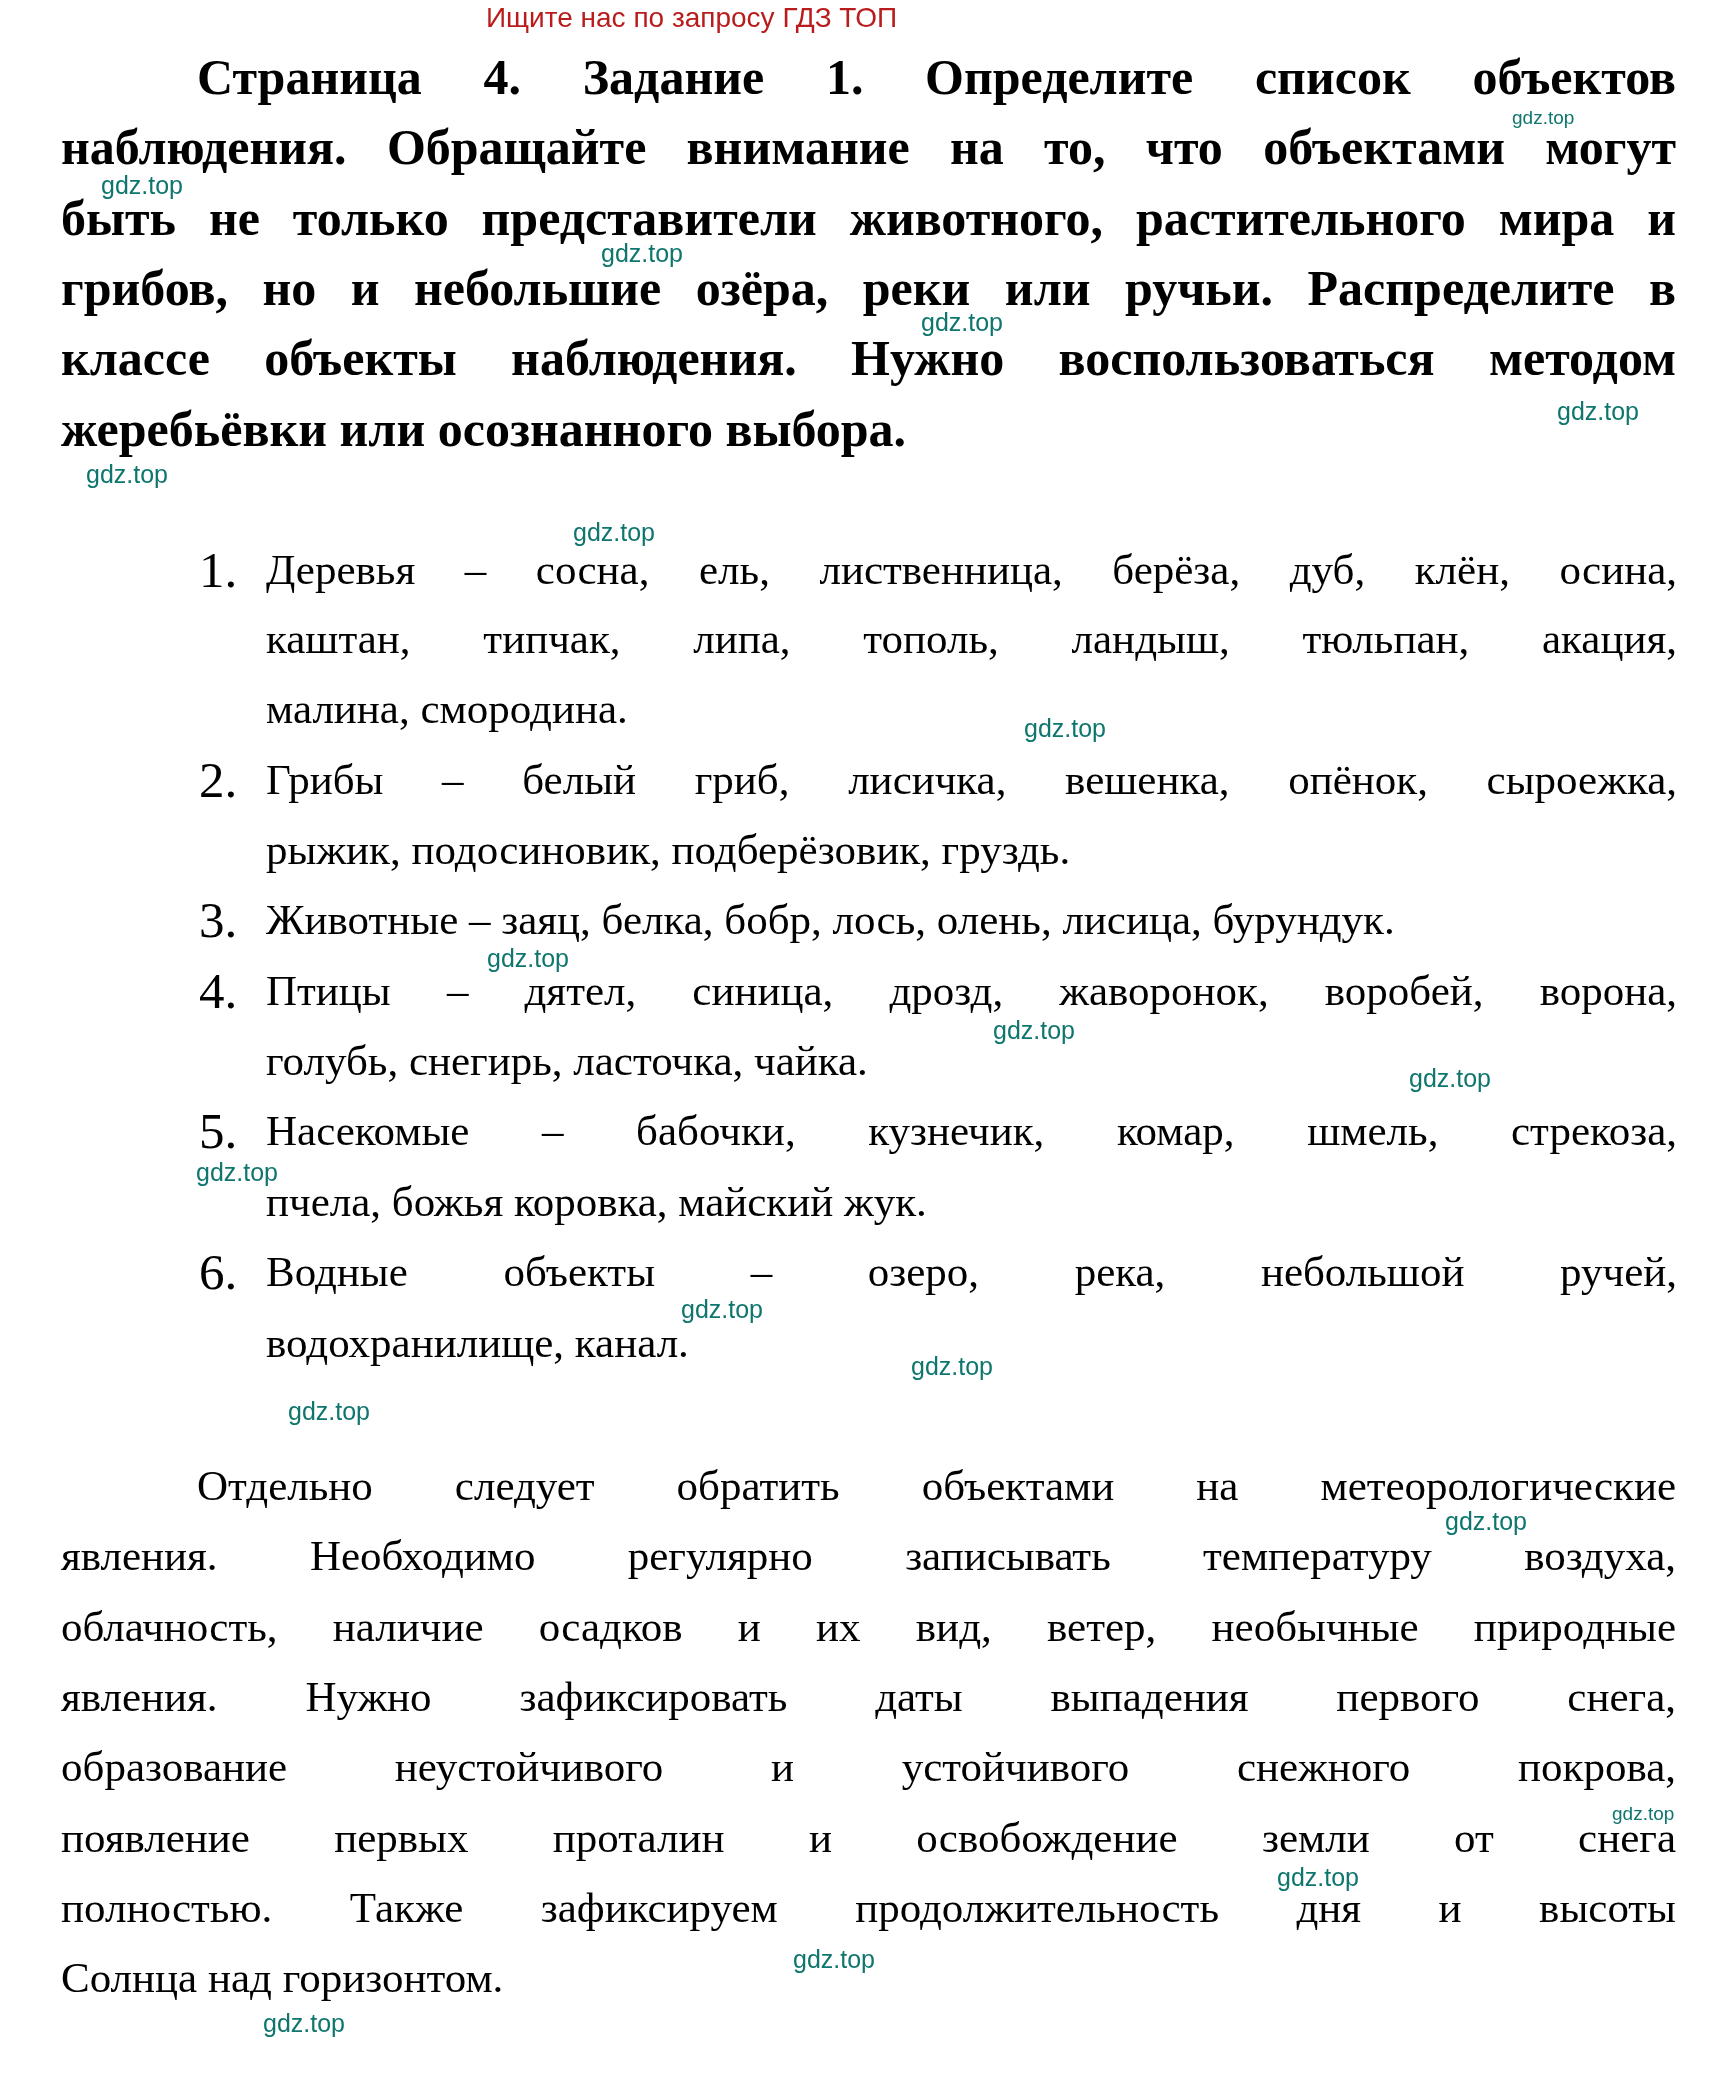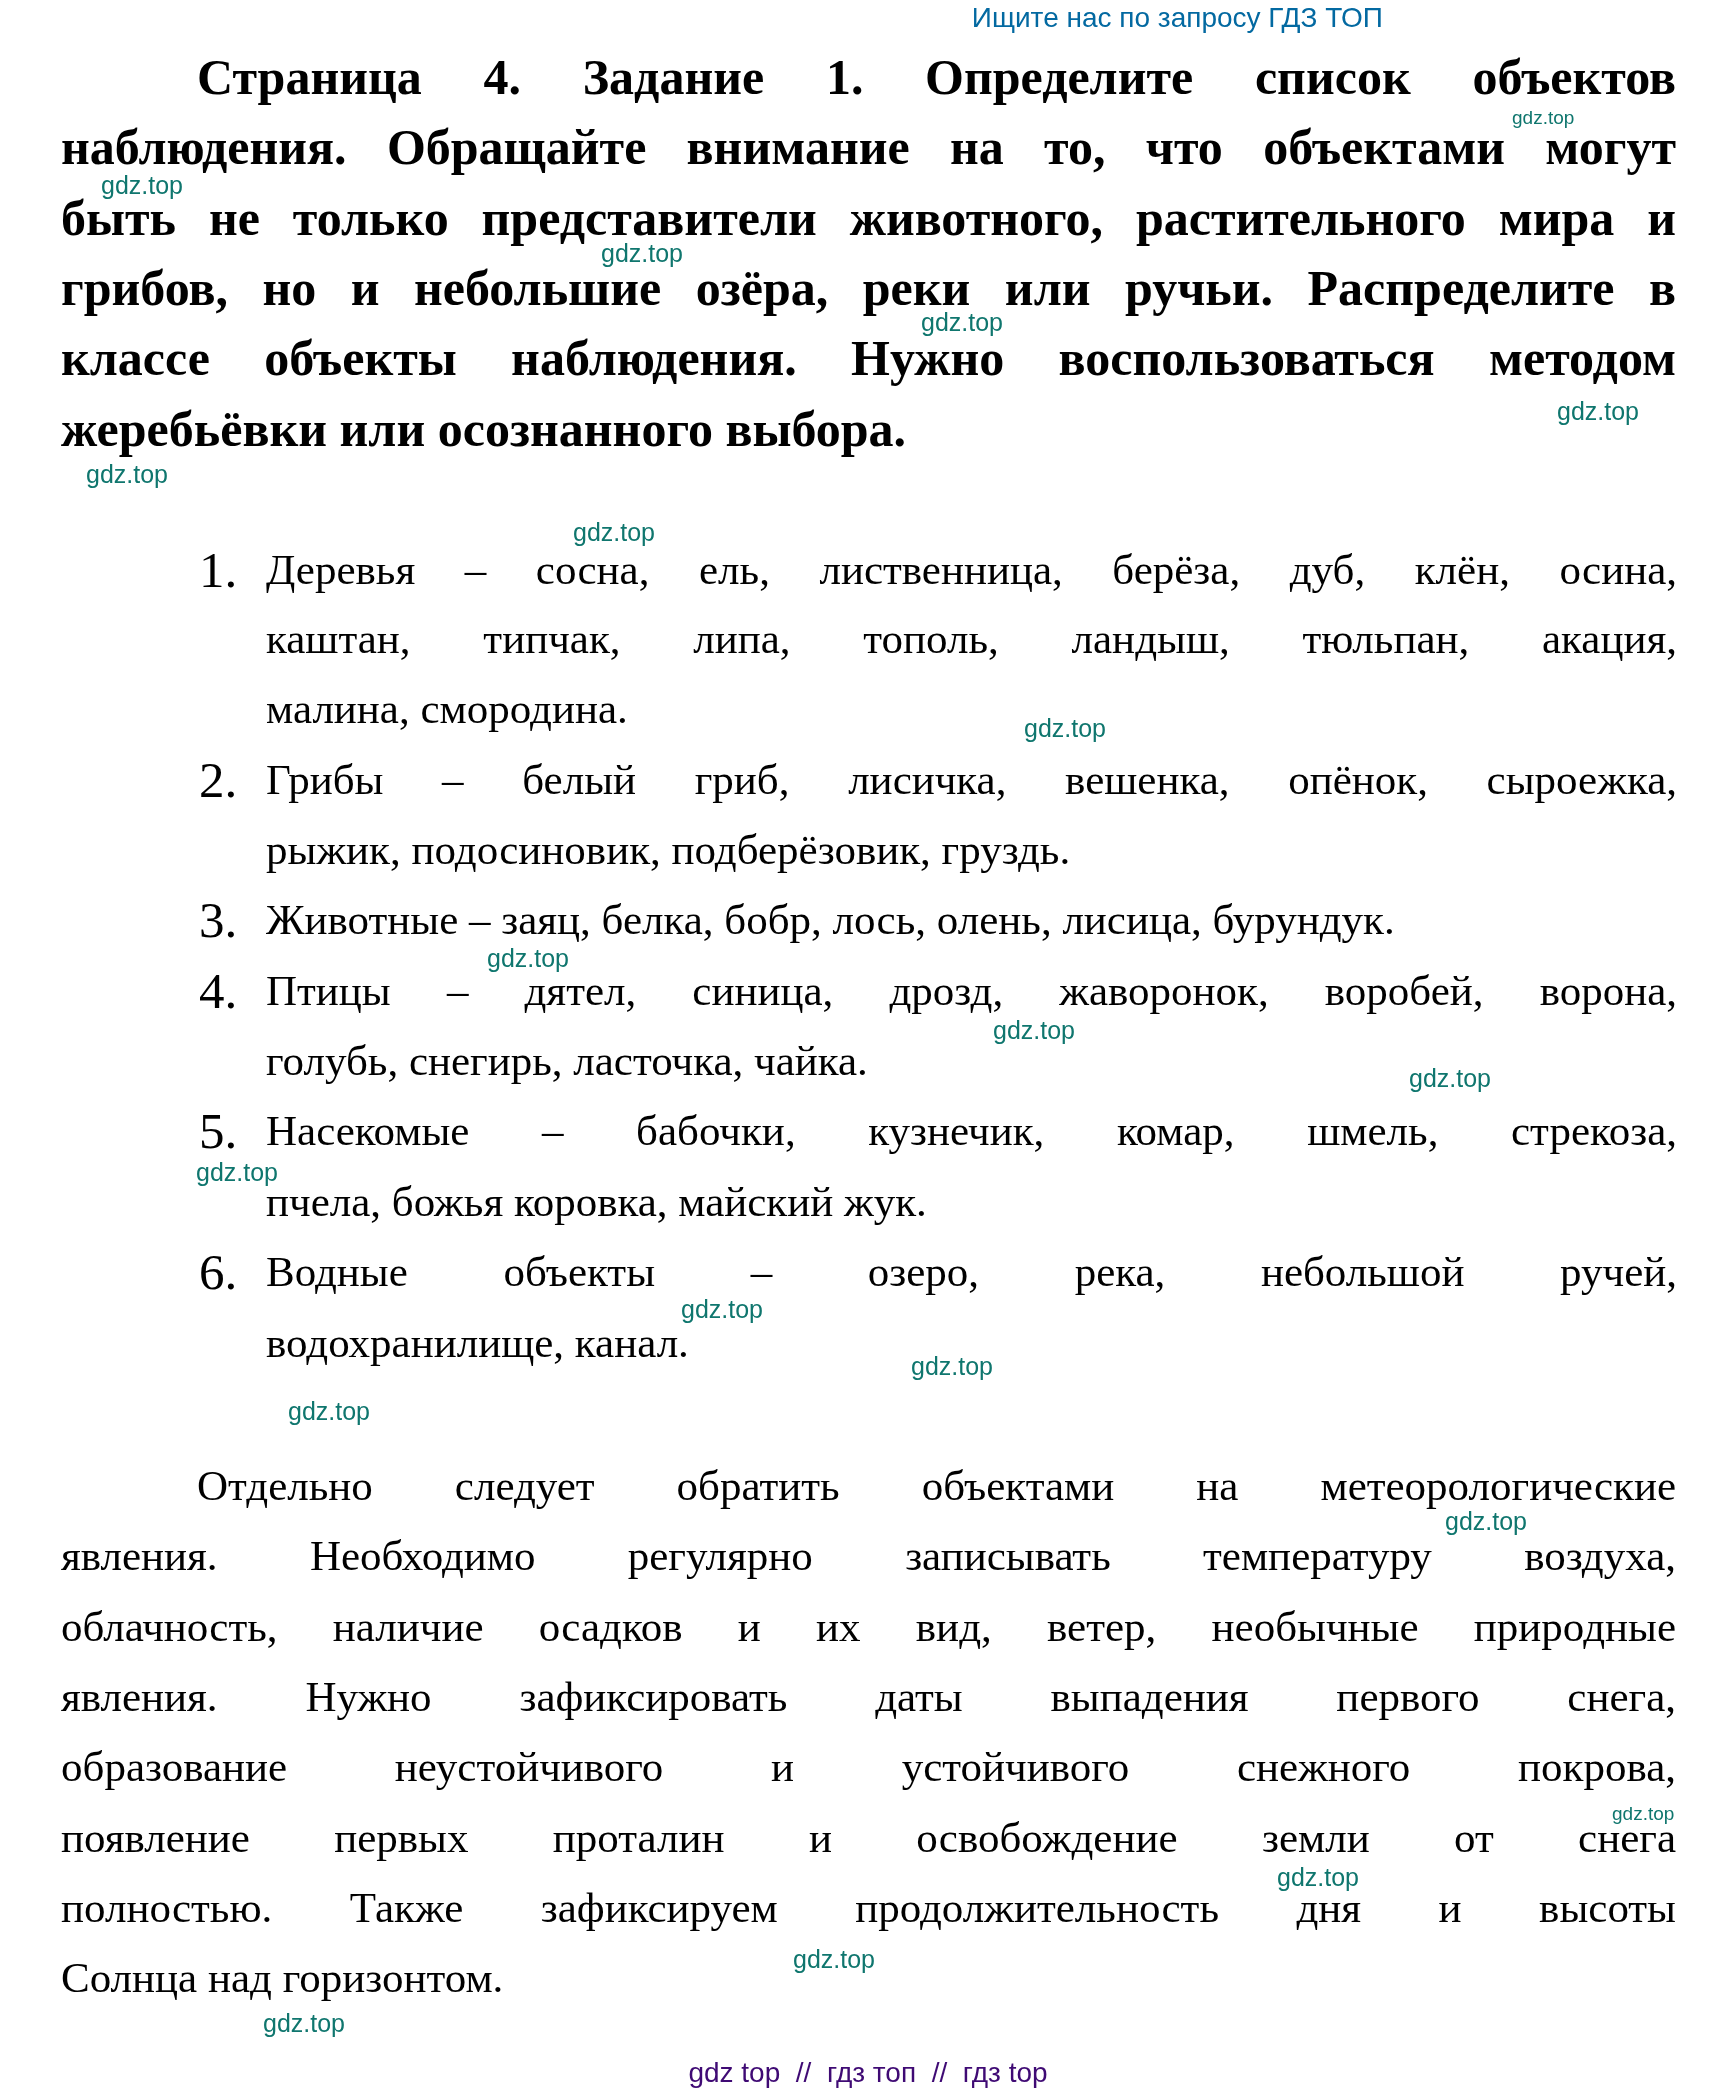--- a/index.html
+++ b/index.html
@@ -1,21 +1,21 @@
 <!DOCTYPE html>
 <html style="font-size:14.6px"><head>
 <meta charset="utf-8">
 <style>
   html, body { margin: 0; padding: 0; background: #ffffff; }
   body { width: 1736px; height: 2095px; position: relative; overflow: hidden; }
   .page { position: absolute; left: 0; top: 0; width: 1736px; height: 2095px; }
   .hdr {
     position: absolute; left: 0; top: 0; width: 1383px; height: 35px;
-    text-align: right; font-family: "Liberation Sans", sans-serif;
-    font-size: 28px; line-height: 35px; color: #0369a1;
+    text-align: center; font-family: "Liberation Sans", sans-serif;
+    font-size: 28px; line-height: 35px; color: #b91c1c;
   }
   .ftr {
     position: absolute; left: 0; top: 2054px; width: 1736px; height: 37px;
     text-align: center; font-family: "Liberation Sans", sans-serif;
     font-size: 28px; line-height: 37px; color: #3f0a74; white-space: pre;
   }
   .line {
     position: absolute; height: 70px; line-height: 70px;
     font-family: "Liberation Serif", serif; font-size: 43px; color: #000;
     white-space: nowrap; overflow: visible;
@@ -111,15 +111,14 @@
   <div class="wm" style="left:196px; top:1159px;">gdz.top</div>
   <div class="wm" style="left:681px; top:1296px;">gdz.top</div>
   <div class="wm" style="left:911px; top:1353px;">gdz.top</div>
   <div class="wm" style="left:288px; top:1398px;">gdz.top</div>
   <div class="wm" style="left:1445px; top:1508px;">gdz.top</div>
   <div class="wm sm" style="left:1612px; top:1803px;">gdz.top</div>
   <div class="wm" style="left:1277px; top:1864px;">gdz.top</div>
   <div class="wm" style="left:793px; top:1946px;">gdz.top</div>
   <div class="wm" style="left:263px; top:2010px;">gdz.top</div>
 
-  <div class="ftr">gdz top  //  гдз топ  //  гдз top</div>
 </div>
 
 
 </body></html>

